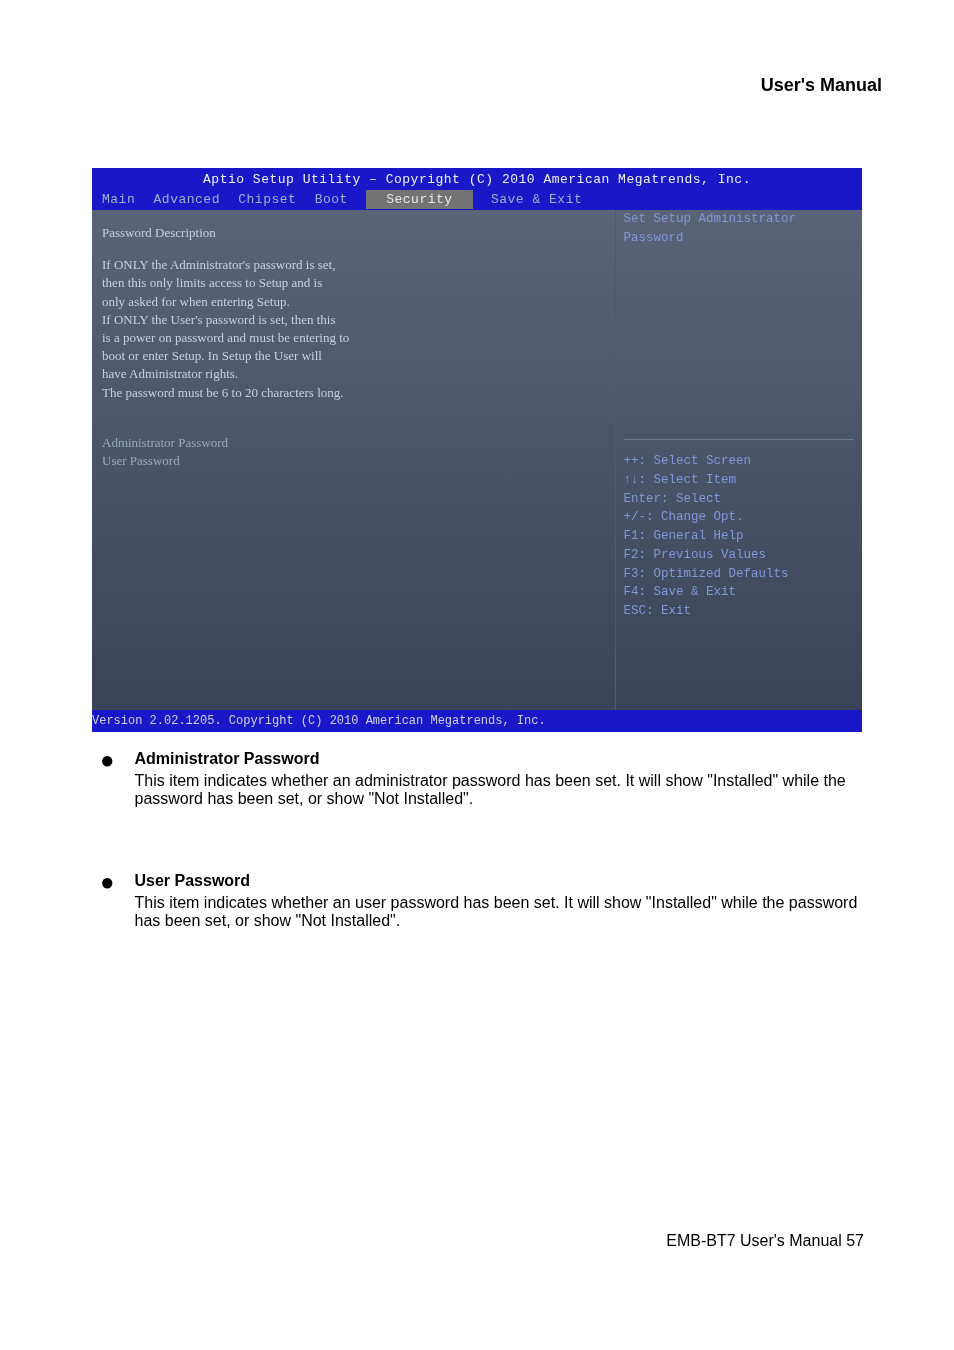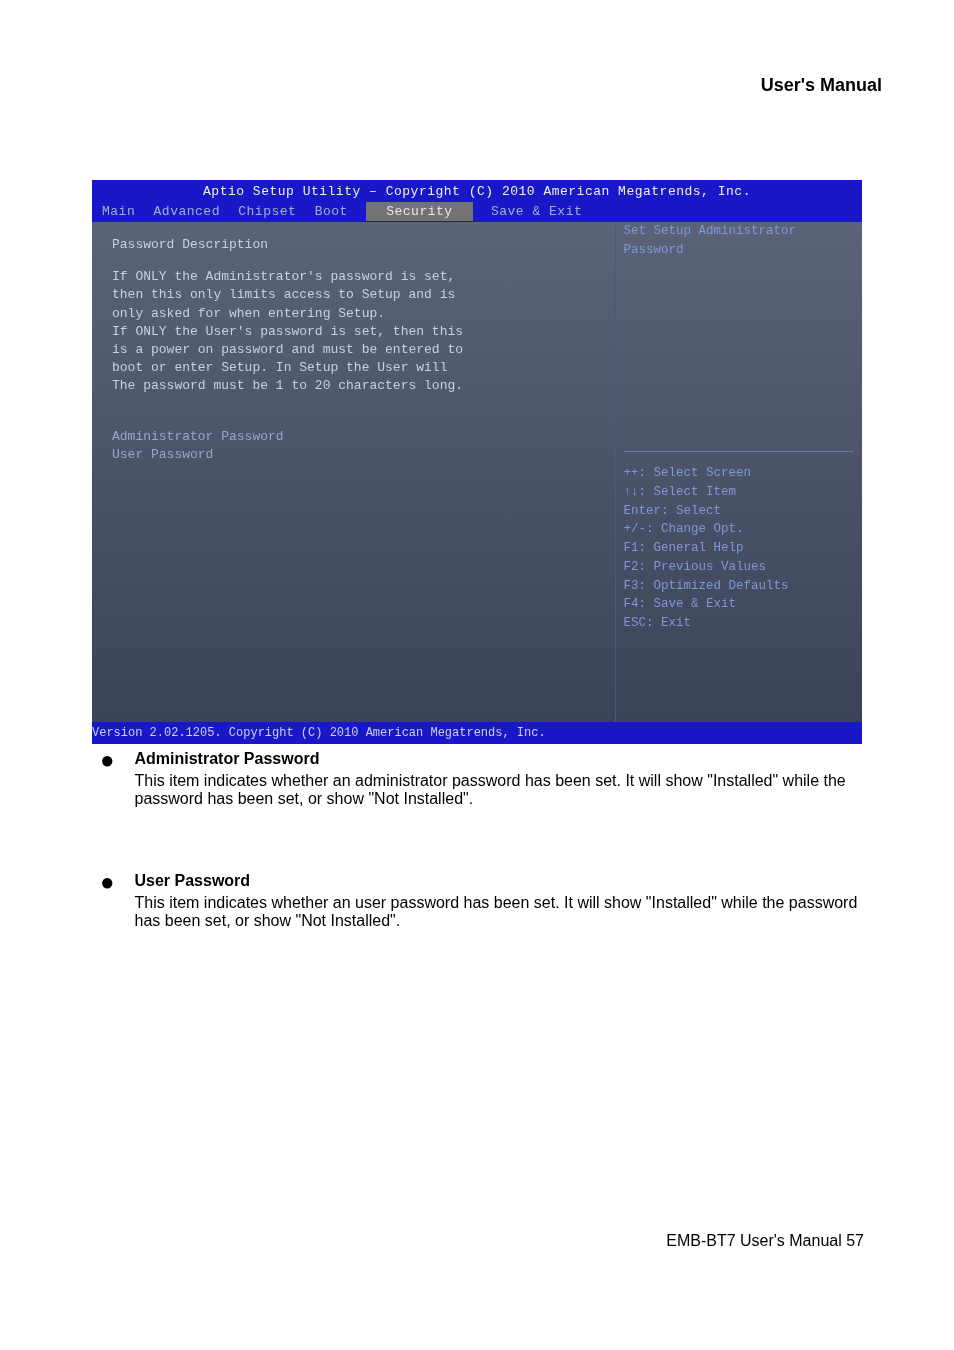--- a/index.html
+++ b/index.html
@@ -17,21 +17,21 @@
     .page-header {
       position: absolute;
       top: 75px;
       right: 72px;
       font-size: 18px;
       font-weight: bold;
       color: #000;
     }
     .bios-container {
       position: absolute;
-      top: 180px;
+      top: 168px;
       left: 92px;
       width: 770px;
       height: 563px;
       background: #0f1a3a;
     }
     .bios-title-bar {
       background: #1818c8;
       color: #f0f0f0;
       font-family: 'Courier New', monospace;
       font-size: 13px;
@@ -55,23 +55,23 @@
       color: #e8e8e8;
       padding: 2px 20px;
     }
     .bios-body {
       display: flex;
       height: 500px;
       background: linear-gradient(to bottom, #5a6378 0%, #3a4358 100%);
     }
     .bios-left {
       width: 68%;
-      padding: 14px 20px;
+      padding: 14px 10px;
       color: #c8d0e0;
-      font-family: Liberation Mono, monospace;
+      font-family: Liberation Serif, serif;
       font-size: 13px;
       line-height: 1.4;
       border-right: 1px solid #4a5a78;
     }
     .bios-right {
       width: 32%;
       padding: 0 8px;
       color: #8098d8;
       font-family: 'Courier New', monospace;
       font-size: 12.5px;
@@ -152,23 +152,24 @@
     <span>Save &amp; Exit</span>
   </div>
   <div class="bios-body">
     <div class="bios-left">
       <div>Password Description</div>
       <div class="bios-desc-block">
         <div>If ONLY the Administrator's password is set,</div>
         <div>then this only limits access to Setup and is</div>
         <div>only asked for when entering Setup.</div>
         <div>If ONLY the User's password is set, then this</div>
-        <div>is a power on password and must be entered to</div>
+        <div>is a power on password and must be entering to</div>
         <div>boot or enter Setup. In Setup the User will</div>
-        <div>The password must be 1 to 20 characters long.</div>
+        <div>have Administrator rights.</div>
+        <div>The password must be 6 to 20 characters long.</div>
       </div>
       <br>
       <div class="dim">Administrator Password</div>
       <div class="dim2">User Password</div>
     </div>
     <div class="bios-right">
       <div class="bios-right-top">
         <div>Set Setup Administrator</div>
         <div>Password</div>
       </div>

